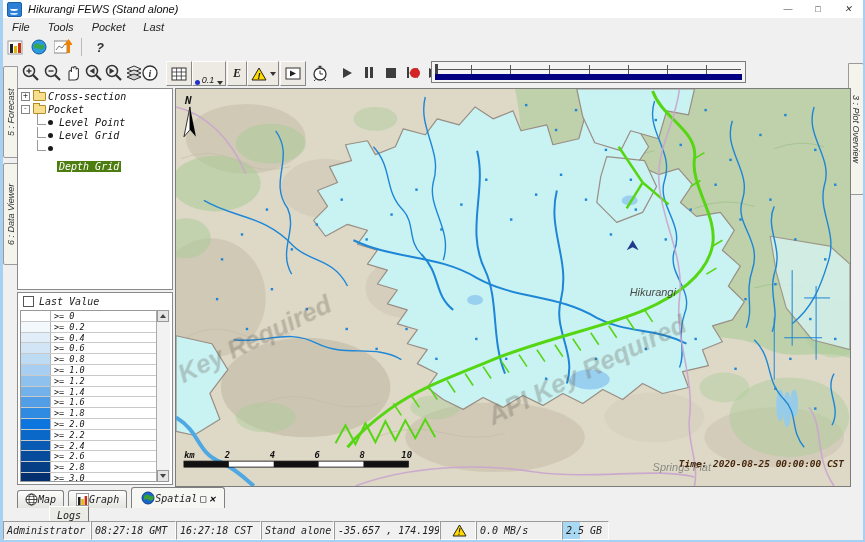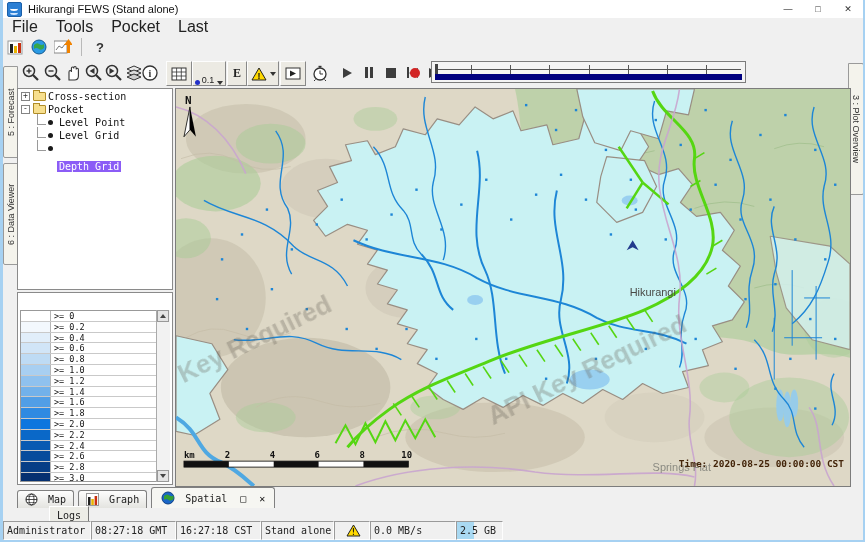--- a/index.html
+++ b/index.html
@@ -1,29 +1,29 @@
 <!DOCTYPE html>
 <html><head>
 <meta charset="utf-8">
 <style>
   html,body{margin:0;padding:0;background:#c8c8c8;}
   #app{position:relative;width:865px;height:542px;box-sizing:border-box;
        border-left:3px solid #a6d1f2;border-right:2px solid #a6d1f2;border-bottom:2px solid #a6d1f2;
-       background:#f0f0f0;overflow:hidden;font-family:"Liberation Sans",sans-serif;color:#222;}
+       background:#f0f0f0;overflow:hidden;font-family:"Liberation Sans",sans-serif;color:#222;font-style:italic;}
   .mono{font-family:"DejaVu Sans Mono",monospace;}
   
   #titlebar{position:absolute;left:0;top:0;width:860px;height:18px;background:#ffffff;display:flex;align-items:center;border-bottom:1px solid #e8e8e8;}
   #titlebar .logo{width:13px;height:13px;margin:0 6px 0 4px;border-radius:2px;background:#2b7fd4;border:1px solid #1a5fa8;position:relative;}
   #titlebar .logo:before{content:"";position:absolute;left:2px;top:3px;width:8px;height:3px;border-bottom:2px solid #fff;border-radius:50%;}
   #titlebar .logo:after{content:"";position:absolute;left:2px;top:7px;width:8px;height:3px;border-bottom:2px solid #cfe6ff;border-radius:50%;}
   #titlebar .title{font-size:11px;color:#111;}
   #win-controls{margin-left:auto;display:flex;height:18px;}
   #win-controls .wbtn{width:30px;height:18px;display:flex;align-items:center;justify-content:center;font-size:9px;color:#333;}
   
-  #menubar{position:absolute;left:0;top:18px;width:860px;height:18px;background:#f0f0f0;display:flex;align-items:center;font-size:16px;}
+  #menubar{position:absolute;left:0;top:18px;width:860px;height:18px;background:#f0f0f0;display:flex;align-items:center;font-size:11px;}
   .menu-item{padding:0 9px;height:18px;display:flex;align-items:center;}
   
   #toolbar1{position:absolute;left:0;top:36px;width:860px;height:22px;display:flex;align-items:center;}
   #toolbar2{position:absolute;left:0;top:58px;width:860px;height:30px;}
   .tsep{width:1px;height:18px;background:#b9b9b9;margin:0 6px;}
   .fbtn{width:24px;height:20px;display:flex;align-items:center;justify-content:center;}
   .tbtn{position:absolute;top:3px;height:23px;display:flex;align-items:center;justify-content:center;}
   .raised{border:1px solid;border-color:#fdfdfd #888 #888 #fdfdfd;background:#eceae3;}
   .flat{background:transparent;}
   .icon-glyph{font-size:12px;color:#333;}
@@ -49,38 +49,38 @@
   .vtab.right{writing-mode:vertical-rl;border-radius:0 2px 2px 0;}
   
   #treebox{position:absolute;left:14px;top:88px;width:156px;height:202px;background:#fff;border:1px solid #8a8a8a;box-sizing:border-box;overflow:hidden;font-size:10px;}
   .trow{display:flex;align-items:center;height:12px;margin-top:1px;white-space:nowrap;}
   .expbox{width:9px;height:9px;border:1px solid #848484;background:#fff;box-sizing:border-box;font-size:8px;line-height:6px;text-align:center;margin-left:3px;color:#333;}
   .folder{width:13px;height:9px;background:#f7df8e;border:1px solid #b08c28;border-radius:1px;position:relative;margin-left:3px;box-sizing:border-box;}
   .folder:before{content:"";position:absolute;left:-1px;top:-3px;width:5px;height:2px;background:#f7df8e;border:1px solid #b08c28;border-bottom:none;}
   .bullet{width:5px;height:5px;border-radius:50%;background:#1a1a1a;margin:0 4px 0 0;}
   .tconn{width:8px;height:10px;border-left:1px solid #9a9a9a;border-bottom:1px solid #9a9a9a;margin:0 2px 5px 19px;}
   .tlabel{padding:0 2px;color:#111;}
-  .tlabel.sel{background:#8b5cf6;color:#fff;margin-top:36px;}
+  .tlabel.sel{background:#4d7c0f;color:#fff;margin-top:36px;}
   
   #legendbox{position:absolute;left:14px;top:292px;width:156px;height:193px;background:#fff;border:1px solid #8a8a8a;box-sizing:border-box;font-size:10px;}
   #legend-head{display:flex;align-items:center;height:16px;}
   .chk{width:9px;height:9px;border:1px solid #555;background:#fff;margin:0 5px 0 5px;}
   #legend-list{position:absolute;left:2px;right:2px;top:17px;bottom:2px;border:1px solid #999;overflow:hidden;background:#fff;}
   .lrow{display:flex;height:10.8px;box-sizing:border-box;border-bottom:1px solid #c9c9c9;}
   .lsw{width:30px;border-right:1px solid #b5b5b5;box-sizing:border-box;}
   .llab{flex:1;font-size:8.5px;padding-left:3px;color:#111;font-family:"DejaVu Sans Mono",monospace;line-height:10px;}
   #legend-scroll{position:absolute;right:2px;top:17px;width:13px;bottom:2px;background:#f2f2f2;border-left:1px solid #aaa;}
   .sarrow{position:absolute;left:0;width:12px;height:12px;background:#e4e4e4;border:1px solid #999;box-sizing:border-box;display:flex;align-items:center;justify-content:center;}
   .sarrow .up{width:0;height:0;border-left:3px solid transparent;border-right:3px solid transparent;border-bottom:4px solid #444;}
   .sarrow .dn{width:0;height:0;border-left:3px solid transparent;border-right:3px solid transparent;border-top:4px solid #444;}
   
   #mapbox{position:absolute;left:172px;top:88px;width:676px;height:399px;border:1px solid #7c7c7c;box-sizing:border-box;background:#ded8c6;overflow:hidden;}
   
   #tabbar{position:absolute;left:14px;top:487px;height:21px;display:flex;align-items:flex-end;}
-  .btab{display:flex;align-items:center;gap:10px;border:1px solid #808080;border-bottom:none;border-radius:3px 3px 0 0;background:linear-gradient(#fdfdfd,#e4e4e0);height:17px;padding:0 7px;margin-right:4px;font-size:10px;}
+  .btab{display:flex;align-items:center;gap:0;border:1px solid #808080;border-bottom:none;border-radius:3px 3px 0 0;background:linear-gradient(#fdfdfd,#e4e4e0);height:17px;padding:0 7px;margin-right:4px;font-size:10px;}
   .btab.active{background:#f6f6f2;height:20px;padding:0 9px;}
   .tab-ctl{font-size:10px;font-weight:bold;color:#111;margin-left:3px;}
   #logsbtn{position:absolute;left:46px;top:506px;width:38px;height:16px;border:1px solid;border-color:#fff #777 #777 #fff;background:#ececе6;background:#ecece6;display:flex;align-items:center;justify-content:center;font-size:10px;}
   
   #statusbar{position:absolute;left:0;bottom:0;width:860px;height:19px;display:flex;font-size:10px;}
   .scell{border:1px solid;border-color:#9a9a9a #fdfdfd #fdfdfd #9a9a9a;background:#f0f0f0;display:flex;align-items:center;padding-left:3px;box-sizing:border-box;overflow:hidden;white-space:nowrap;}
   .c0{width:88px;}.c1{width:278px;}.c2{width:85px;}.c3{width:85px;}.c4{width:73px;}.c5{width:106px;}
   .c6{width:36px;justify-content:center;}.c7{width:86px;}.c8{width:47px;background:linear-gradient(to right,#a9d9f2 0 38%,#f0f0f0 38%);}
 </style>
 </head>
@@ -291,20 +291,24 @@
       <span class="tlabel">Level Grid</span>
     </div>
     <div class="trow">
       <span class="tconn"></span>
       <span class="bullet"></span>
       <span class="tlabel sel">Depth Grid</span>
     </div>
   </div>
 
   <div id="legendbox" class="mono">
+    <div id="legend-head">
+      <span class="chk"></span>
+      <span>Last Value</span>
+    </div>
     <div id="legend-list">
         <div class="lrow">
           <span class="lsw" style="background: rgb(255, 255, 255);"></span>
           <span class="llab">&gt;= 0</span>
         </div>
         <div class="lrow">
           <span class="lsw" style="background: rgb(243, 248, 253);"></span>
           <span class="llab">&gt;= 0.2</span>
         </div>
         <div class="lrow">
@@ -612,20 +616,21 @@
     </div>
   </div>
 
   <div id="logsbtn" class="mono">Logs</div>
 
   <div id="statusbar" class="mono">
     <span class="scell c0">Administrator</span>
     <span class="scell c2">08:27:18 GMT</span>
     <span class="scell c3">16:27:18 CST</span>
     <span class="scell c4">Stand alone</span>
+    <span class="scell c5">-35.657 , 174.199</span>
     <span class="scell c6">
       <svg width="15" height="13">
           <polygon points="7.5,1 14,12 1,12" fill="#ffd900" stroke="#222"></polygon>
           <text x="7.5" y="11" text-anchor="middle" font-size="8" font-weight="bold" fill="#111">!</text>
         </svg>
     </span>
     <span class="scell c7">0.0 MB/s</span>
     <span class="scell c8">2.5 GB</span>
   </div>
 </div>

